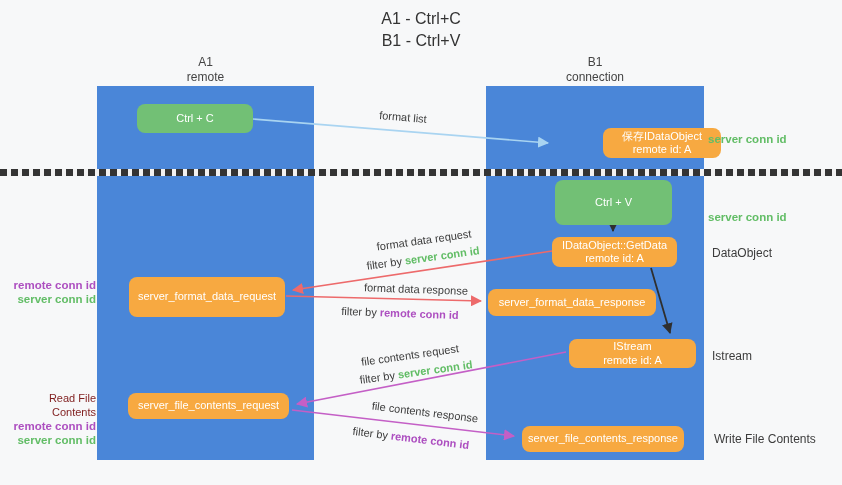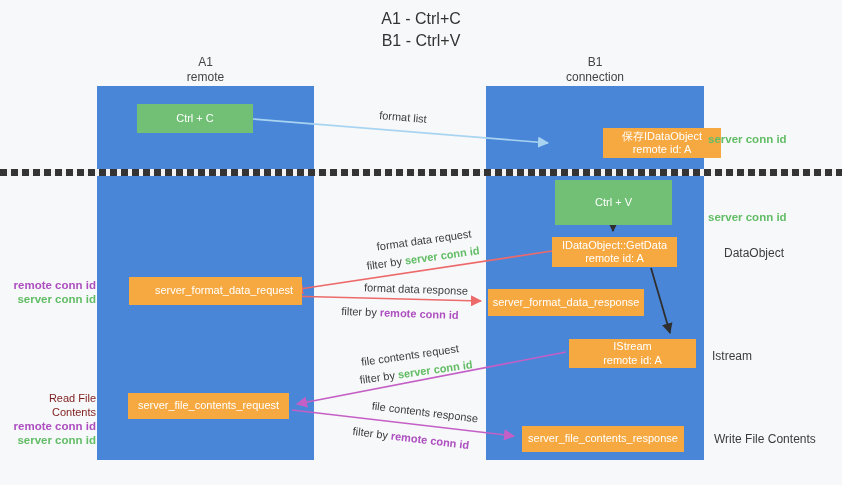--- a/index.html
+++ b/index.html
@@ -6,21 +6,21 @@
   .canvas{position:relative;width:842px;height:485px;background:#f7f8f9;overflow:hidden;
           font-family:"Liberation Sans",sans-serif;color:#3c3c3c;}
   .title{position:absolute;top:8px;left:0;width:842px;text-align:center;font-size:16px;
          line-height:1.35;color:#333;z-index:5;}
   .col-header{position:absolute;top:55px;text-align:center;font-size:12px;line-height:1.25;color:#444;z-index:5;}
   .col{position:absolute;top:86px;height:374px;background:#4a86d8;z-index:1;}
   .divider{position:absolute;left:0;top:169px;width:842px;height:7px;z-index:2;
            background:repeating-linear-gradient(90deg,#343434 0 7px,#f2f2f2 7px 11px);}
   .overlay{position:absolute;left:0;top:0;width:842px;height:485px;z-index:3;pointer-events:none;}
   .node{position:absolute;z-index:4;display:flex;flex-direction:column;align-items:center;
-        justify-content:center;text-align:center;color:#fff;font-size:11px;line-height:1.22;}
+        justify-content:center;text-align:center;color:#fff;font-size:11px;line-height:1.22;border-radius:8px;}
   .green{background:#72c075;}
   .orange{background:#f7a941;}
   .edge-label{position:absolute;z-index:4;white-space:nowrap;font-size:11px;color:#3c3c3c;}
   .side-label{position:absolute;z-index:4;white-space:nowrap;font-size:12px;color:#3c3c3c;}
   .green-text{color:#62bd66;font-weight:bold;}
   .purple-text{color:#ad4fc0;font-weight:bold;}
   .left-ids{position:absolute;left:6px;width:90px;text-align:right;z-index:4;font-size:11.5px;line-height:14px;}
   .left-ids .dark{color:#7f1d1d;font-size:11px;font-weight:normal;}
 </style>
 </head>
@@ -78,24 +78,24 @@
     <span>保存IDataObject</span>
     <span>remote id: A</span>
   </div>
   <div class="node green" style="left:555px;top:180px;width:117px;height:45px;">
     <span>Ctrl + V</span>
   </div>
   <div class="node orange" style="left:552px;top:237px;width:125px;height:30px;">
     <span>IDataObject::GetData</span>
     <span>remote id: A</span>
   </div>
-  <div class="node orange" style="left:129px;top:277px;width:156px;height:28px;padding-left:17px;">
+  <div class="node orange" style="left:129px;top:277px;width:156px;height:40px;">
     <span>server_format_data_request</span>
   </div>
-  <div class="node orange" style="left:488px;top:289px;width:156px;height:27px;justify-content:center;">
+  <div class="node orange" style="left:488px;top:289px;width:168px;height:27px;justify-content:center;">
     <span>server_format_data_response</span>
   </div>
   <div class="node orange" style="left:569px;top:339px;width:127px;height:29px;">
     <span>IStream</span>
     <span>remote id: A</span>
   </div>
   <div class="node orange" style="left:128px;top:393px;width:161px;height:26px;">
     <span>server_file_contents_request</span>
   </div>
   <div class="node orange" style="left:522px;top:426px;width:162px;height:26px;">
@@ -129,21 +129,21 @@
 
   <div class="edge-label" style="left:425px;top:412px;transform:translate(-50%,-50%) rotate(7deg);">
     <span>file contents response</span>
   </div>
   <div class="edge-label" style="left:411px;top:438px;transform:translate(-50%,-50%) rotate(7deg);">
     <span>filter by </span><span class="purple-text">remote conn id</span>
   </div>
 
   <div class="side-label green-text" style="left:708px;top:133px;font-size:11.5px;">server conn id</div>
   <div class="side-label green-text" style="left:708px;top:211px;font-size:11.5px;">server conn id</div>
-  <div class="side-label" style="left:712px;top:246px;margin-left:12px;">DataObject</div>
+  <div class="side-label" style="left:712px;top:246px;">DataObject</div>
   <div class="side-label" style="left:712px;top:349px;">Istream</div>
   <div class="side-label" style="left:714px;top:432px;">Write File Contents</div>
 
   <div class="left-ids" style="top:278px;">
     <div class="purple-text">remote conn id</div>
     <div class="green-text">server conn id</div>
   </div>
   <div class="left-ids" style="top:391px;">
     <div class="dark">Read File Contents</div>
     <div class="purple-text">remote conn id</div>

